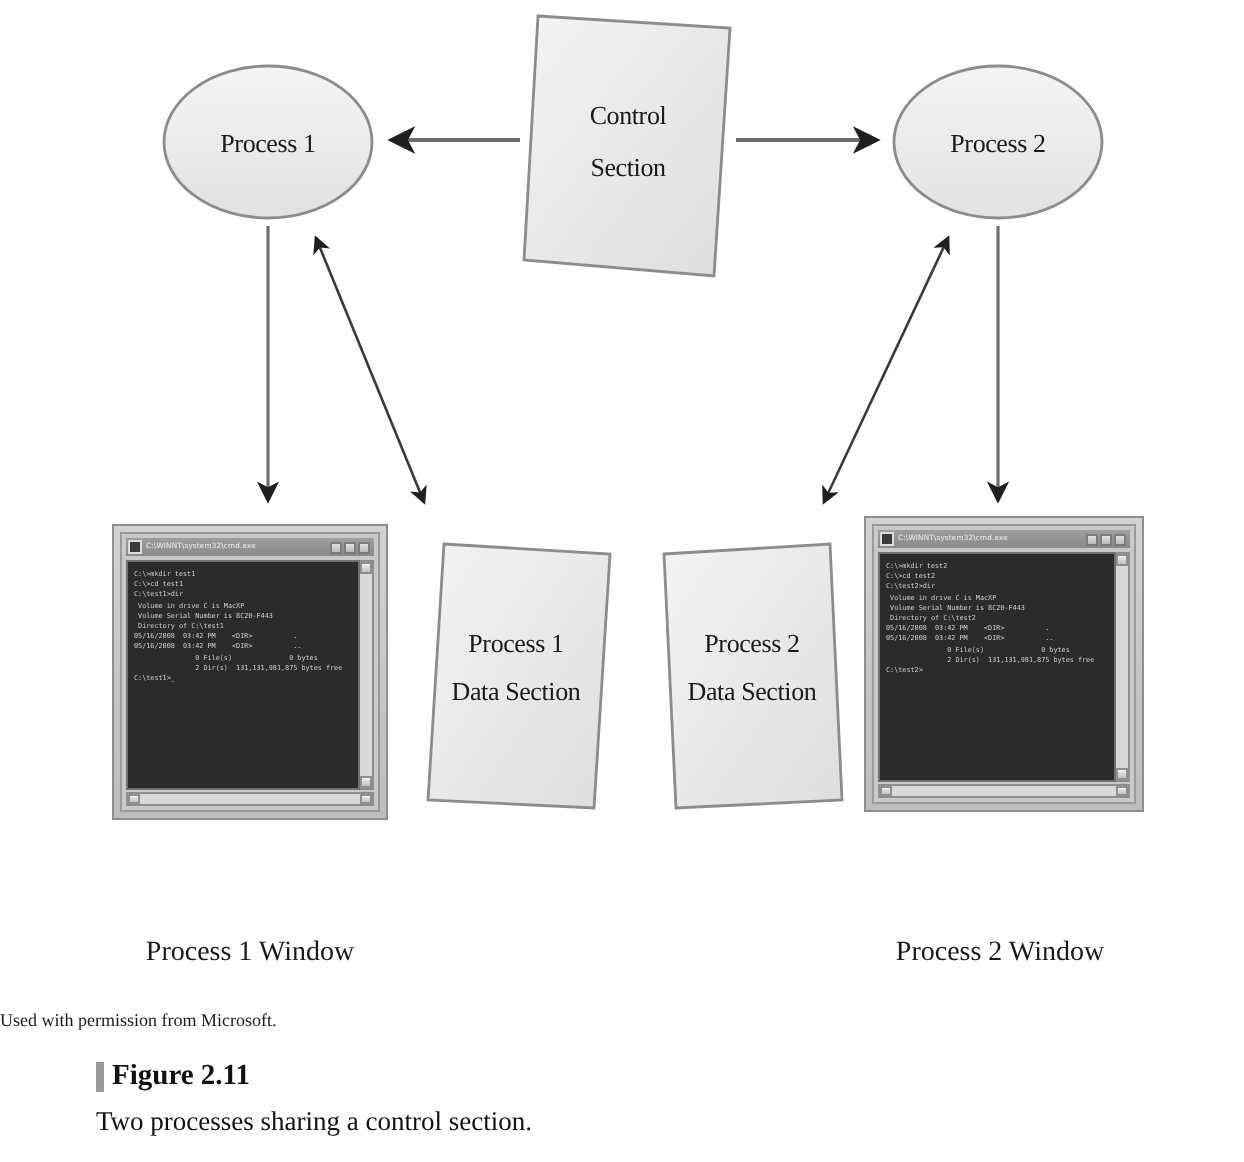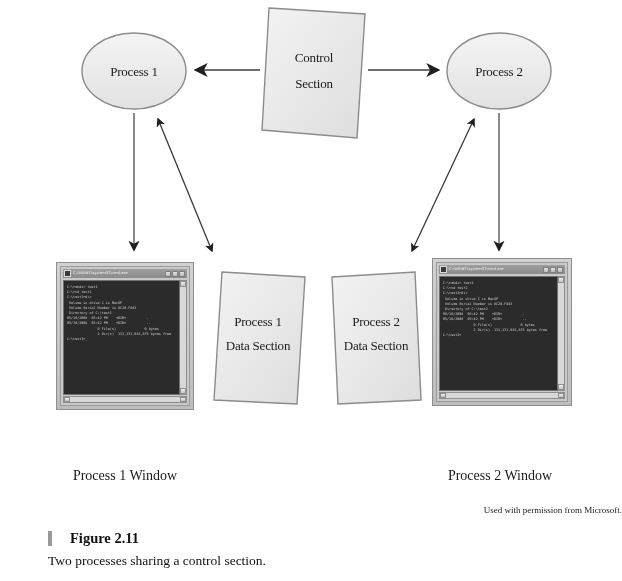--- a/index.html
+++ b/index.html
@@ -146,21 +146,21 @@
     flex: 0 0 auto;
   }
   .hscroll .arrow { width: 6px; height: 100%; }
 
   
   .credit {
     position: absolute;
     left: 0;
     top: 505px;
     width: 622px;
-    text-align: right;
+    text-align: left;
     font-family: "Liberation Serif", serif;
     font-size: 9px;
     color: #1a1a1a;
   }
   .fig-head {
     position: absolute;
     left: 48px;
     top: 530px;
     display: flex;
     align-items: center;
@@ -169,21 +169,20 @@
   .fig-bar {
     width: 4px;
     height: 15px;
     background: #9a9a9a;
   }
   .fig-title {
     font-family: "Liberation Serif", serif;
     font-size: 14.5px;
     font-weight: bold;
     color: #111111;
-    margin-left: 14px;
   }
   .fig-caption {
     position: absolute;
     left: 48px;
     top: 553px;
     font-family: Liberation Serif, serif;
     font-size: 13.5px;
     color: #111111;
   }
 </style>

